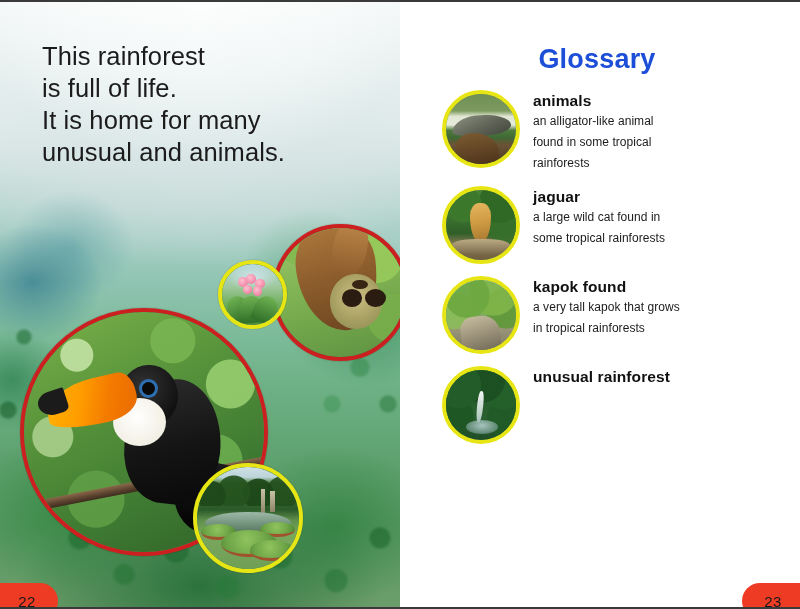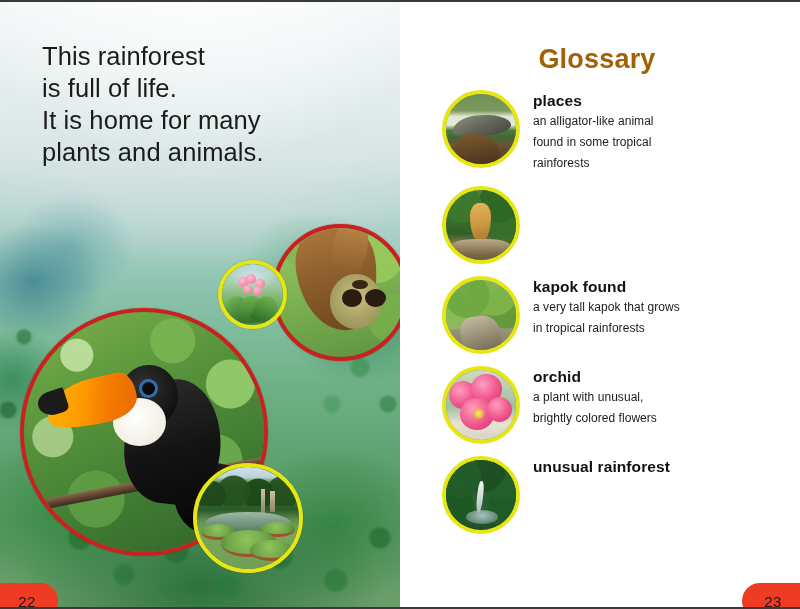--- a/index.html
+++ b/index.html
@@ -287,21 +287,21 @@
     background: #ffffff;
     overflow: hidden;
   }
   #glossary-title {
     position: absolute;
     left: 0; top: 42px;
     width: 400px;
     text-align: center;
     font-size: 27px;
     font-weight: 700;
-    color: #a16207;
+    color: #1d4ed8;
     letter-spacing: .2px;
     padding-right: 6px;
   }
   #glossary-list {
     position: absolute;
     left: 42px; top: 88px;
     width: 352px;
   }
   .glossary-entry {
     display: flex;
@@ -430,21 +430,21 @@
 
   <div id="left-page">
     <div class="bg-base"></div>
     <div class="bg-canopy"></div>
     <div class="bg-leaves"></div>
     <div class="bg-haze"></div>
 
     <div id="headline">This rainforest
 is full of life.
 It is home for many
-plants and animals.</div>
+unusual and animals.</div>
 
     <div id="circle-toucan" class="photo-circle ring-red">
       <div class="inner">
         <div class="toucan-bg"></div>
         <div class="toucan-branch"></div>
         <div class="toucan-tail"></div>
         <div class="toucan-body"></div>
         <div class="toucan-head"></div>
         <div class="toucan-bib"></div>
         <div class="toucan-beak"></div>
@@ -500,60 +500,49 @@
 
     <div id="glossary-title">Glossary</div>
 
     <div id="glossary-list">
 
       <div class="glossary-entry">
         <div class="gloss-thumb">
           <div class="art art-caiman"></div>
         </div>
         <div class="gloss-text">
-          <div class="gloss-term">places</div>
+          <div class="gloss-term">animals</div>
           <div class="gloss-def">an alligator-like animal
 found in some tropical
 rainforests</div>
         </div>
       </div>
 
       <div class="glossary-entry">
         <div class="gloss-thumb">
           <div class="art art-jaguar"></div>
+        </div>
+        <div class="gloss-text">
+          <div class="gloss-term">jaguar</div>
+          <div class="gloss-def">a large wild cat found in
+some tropical rainforests</div>
         </div>
       </div>
 
       <div class="glossary-entry">
         <div class="gloss-thumb">
           <div class="art art-kapok"></div>
         </div>
         <div class="gloss-text">
           <div class="gloss-term">kapok found</div>
           <div class="gloss-def">a very tall kapok that grows
 in tropical rainforests</div>
         </div>
       </div>
 
-      <div class="glossary-entry">
-        <div class="gloss-thumb">
-          <div class="art art-orchid">
-            <div class="petal a"></div>
-            <div class="petal b"></div>
-            <div class="petal c"></div>
-            <div class="petal d"></div>
-            <div class="center"></div>
-          </div>
-        </div>
-        <div class="gloss-text">
-          <div class="gloss-term">orchid</div>
-          <div class="gloss-def">a plant with unusual,
-brightly colored flowers</div>
-        </div>
-      </div>
 
       <div class="glossary-entry">
         <div class="gloss-thumb">
           <div class="art art-rainforest">
             <div class="falls"></div>
             <div class="pool"></div>
           </div>
         </div>
         <div class="gloss-text">
           <div class="gloss-term">unusual rainforest</div>

